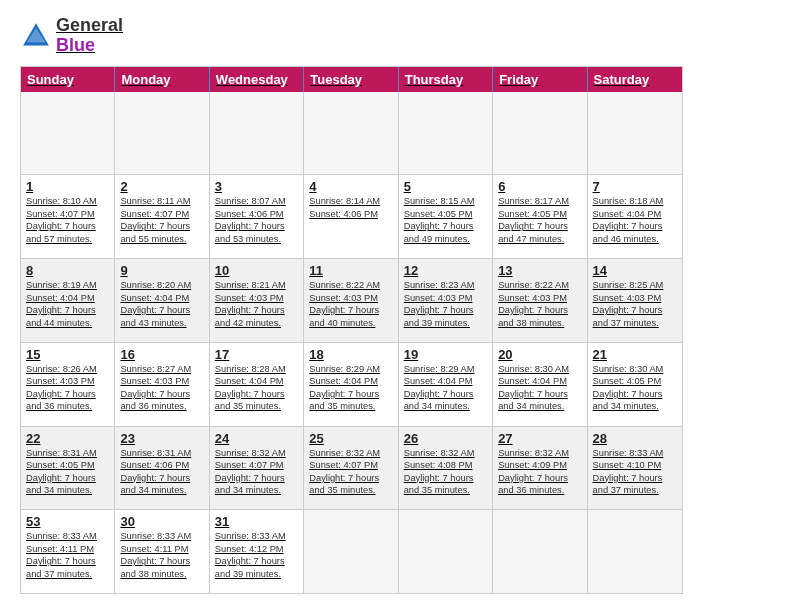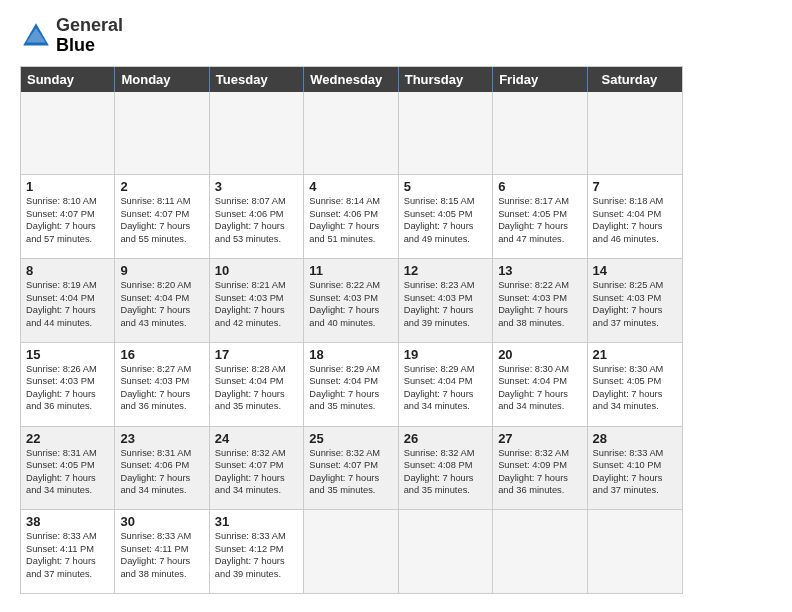--- a/index.html
+++ b/index.html
@@ -9,39 +9,40 @@
       width: 792px;
       height: 612px;
       overflow: hidden;
     }
     .page {
       width: 703px;
       height: 612px;
       padding: 16px 20px 18px 20px;
       display: flex;
       flex-direction: column;
+      text-decoration: underline;
     }
     .header {
       display: flex;
       justify-content: space-between;
       align-items: flex-start;
       margin-bottom: 10px;
     }
     .logo {
       display: flex;
       align-items: center;
       gap: 4px;
     }
     .logo-text {
       font-size: 18px;
       font-weight: bold;
       color: #333;
       line-height: 1.1;
     }
-    .logo-text .blue { color: #000000; }
+    .logo-text .blue { color: #a21caf; }
     .logo-icon {
       width: 32px;
       height: 32px;
     }
     .title-block {
       text-align: right;
     }
     .month-title {
       font-size: 32px;
       font-weight: bold;
@@ -54,30 +55,30 @@
     }
     .calendar {
       flex: 1;
       display: flex;
       flex-direction: column;
       border: 1px solid #ccc;
     }
     .cal-header {
       display: grid;
       grid-template-columns: repeat(7, 1fr);
-      background: #404040;
+      background: #be185d;
     }
     .cal-header-cell {
       color: #fff;
       font-size: 13px;
       font-weight: bold;
       padding: 5px 6px;
       border-right: 1px solid #4a85c5;
     }
-    .cal-header-cell:last-child { border-right: none; margin-left: 8px; }
+    .cal-header-cell:last-child { border-right: none; }
     .cal-body {
       flex: 1;
       display: flex;
       flex-direction: column;
     }
     .cal-row {
       display: grid;
       grid-template-columns: repeat(7, 1fr);
       flex: 1;
       border-top: 1px solid #ccc;
@@ -123,22 +124,22 @@
     <div class="title-block">
       <div class="month-title"></div>
       <div class="subtitle"></div>
     </div>
   </div>
 
   <div class="calendar">
     <div class="cal-header">
       <div class="cal-header-cell">Sunday</div>
       <div class="cal-header-cell">Monday</div>
+      <div class="cal-header-cell">Wednesday</div>
       <div class="cal-header-cell">Tuesday</div>
-      <div class="cal-header-cell">Wednesday</div>
       <div class="cal-header-cell">Thursday</div>
       <div class="cal-header-cell">Friday</div>
       <div class="cal-header-cell">Saturday</div>
     </div>
     <div class="cal-body" id="cal-body">
     <div class="cal-row">
           <div class="cal-cell empty"></div>
           <div class="cal-cell empty"></div>
           <div class="cal-cell empty"></div>
           <div class="cal-cell empty"></div>
@@ -162,21 +163,20 @@
           <div class="cal-cell">
         <div class="day-num">3</div>
         <div class="cell-line">Sunrise: 8:07 AM</div>
         <div class="cell-line">Sunset: 4:06 PM</div>
         <div class="cell-line">Daylight: 7 hours and 53 minutes.</div>
       </div>
           <div class="cal-cell">
         <div class="day-num">4</div>
         <div class="cell-line">Sunrise: 8:14 AM</div>
         <div class="cell-line">Sunset: 4:06 PM</div>
-        <div class="cell-line">Daylight: 7 hours and 51 minutes.</div>
       </div>
           <div class="cal-cell">
         <div class="day-num">5</div>
         <div class="cell-line">Sunrise: 8:15 AM</div>
         <div class="cell-line">Sunset: 4:05 PM</div>
         <div class="cell-line">Daylight: 7 hours and 49 minutes.</div>
       </div>
           <div class="cal-cell">
         <div class="day-num">6</div>
         <div class="cell-line">Sunrise: 8:17 AM</div>
@@ -317,21 +317,21 @@
       </div>
           <div class="cal-cell shaded">
         <div class="day-num">28</div>
         <div class="cell-line">Sunrise: 8:33 AM</div>
         <div class="cell-line">Sunset: 4:10 PM</div>
         <div class="cell-line">Daylight: 7 hours and 37 minutes.</div>
       </div>
         </div>
         <div class="cal-row">
           <div class="cal-cell">
-        <div class="day-num">38</div>
+        <div class="day-num">53</div>
         <div class="cell-line">Sunrise: 8:33 AM</div>
         <div class="cell-line">Sunset: 4:11 PM</div>
         <div class="cell-line">Daylight: 7 hours and 37 minutes.</div>
       </div>
           <div class="cal-cell">
         <div class="day-num">30</div>
         <div class="cell-line">Sunrise: 8:33 AM</div>
         <div class="cell-line">Sunset: 4:11 PM</div>
         <div class="cell-line">Daylight: 7 hours and 38 minutes.</div>
       </div>

